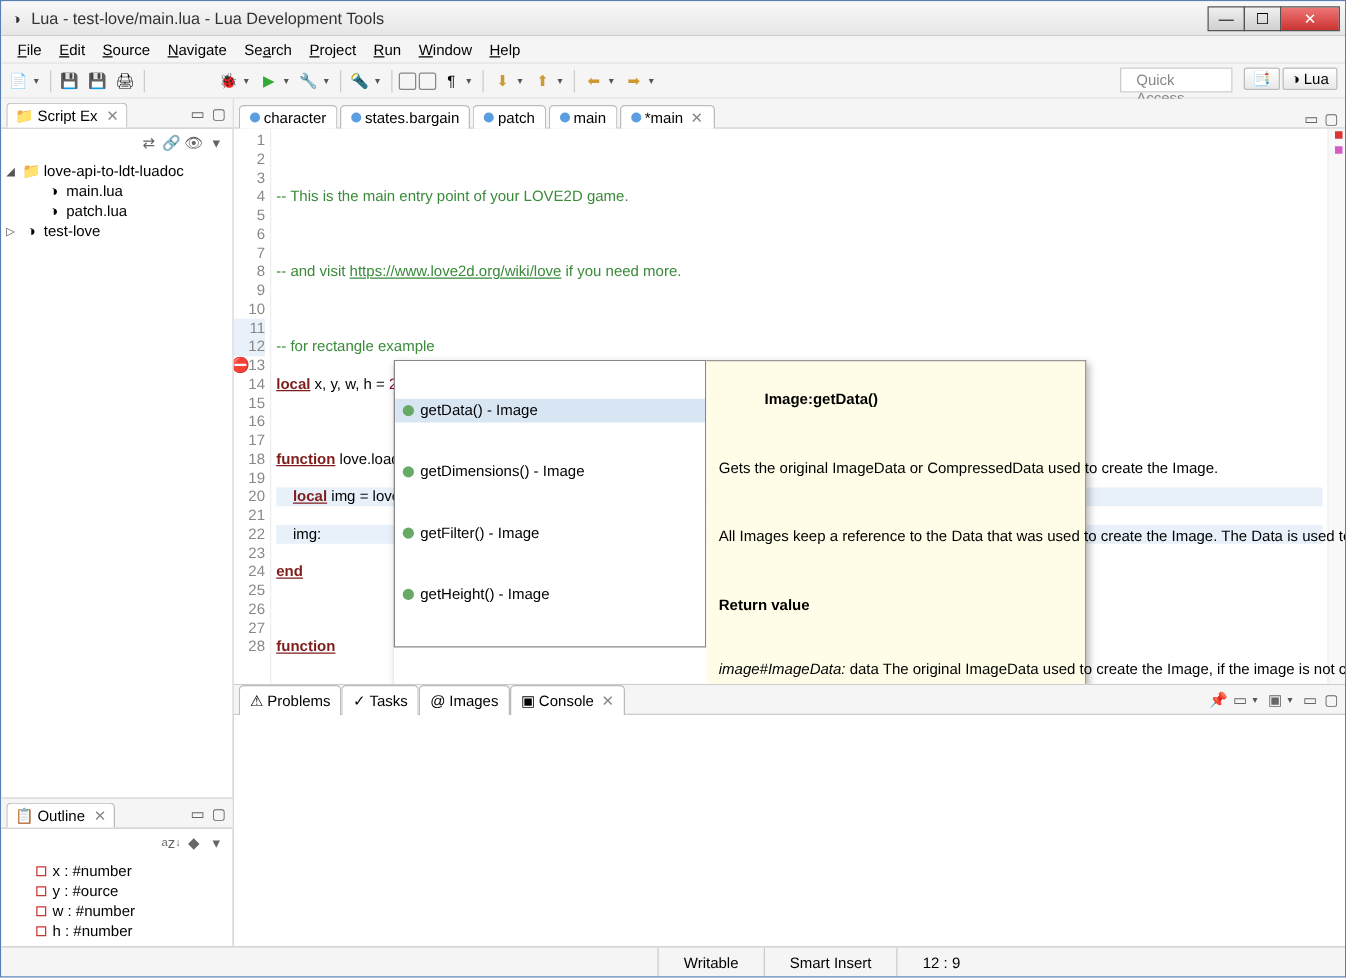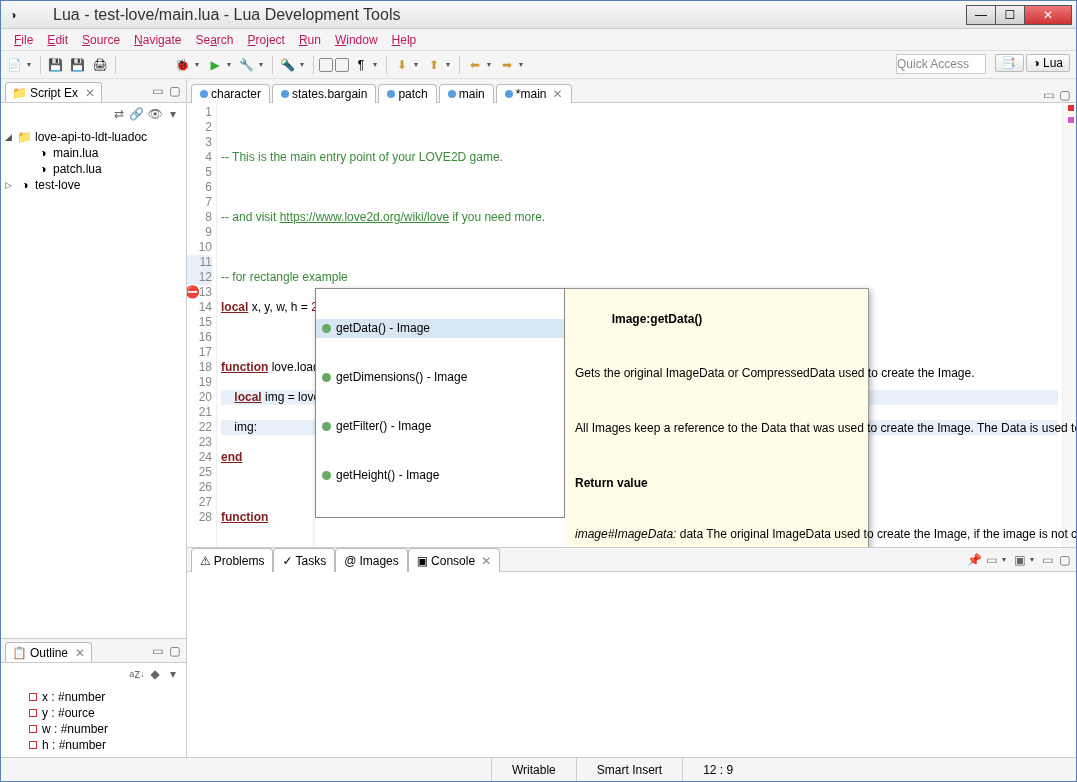--- a/index.html
+++ b/index.html
@@ -1,37 +1,37 @@
 <!DOCTYPE html>
 <html><head>
 <meta charset="utf-8">
 <style>
 * { margin: 0; padding: 0; box-sizing: border-box; font-family: "Segoe UI", Tahoma, sans-serif; font-size: 12px; }
 body { background: #fff; width: 1077px; height: 782px; overflow: hidden; border: 1px solid #5a7fb5; position: relative; }
 
 
 .titlebar { height: 28px; background: linear-gradient(#f8f8f8, #e6e6e6); border-bottom: 1px solid #ccc; display: flex; align-items: center; padding: 0 4px; }
 .titlebar-icon { width: 16px; height: 16px; margin-right: 4px; display:inline-flex;align-items:center;justify-content:center;color:#333;font-weight:bold;}
-.titlebar-text { flex: 1; color: #333; font-size: 16px; margin-left: 28px; }
+.titlebar-text { flex: 1; color: #333; font-size: 13px; }
 .win-buttons { display: flex; height: 20px; }
 .win-btn { width: 30px; height: 20px; border: 1px solid #555; background: linear-gradient(#f0f0f0,#d0d0d0); display:flex;align-items:center;justify-content:center; margin-left:-1px;}
 .win-btn.close { background: linear-gradient(#e77,#c33); color:#fff; width:48px;}
 
 
 .menubar { height: 22px; background: #f5f5f5; display: flex; align-items: center; padding: 0 6px; border-bottom: 1px solid #ddd; }
-.menuitem { padding: 2px 7px; color: #be185d; cursor:default;}
+.menuitem { padding: 2px 7px; color: #000000; cursor:default;}
 .menuitem u { text-decoration: underline; }
 
 
 .toolbar { height: 28px; background: #f5f5f5; border-bottom: 1px solid #ddd; display: flex; align-items: center; padding: 0 4px; gap: 2px; position:relative;}
 .tool-icon { width: 20px; height: 20px; display:inline-flex;align-items:center;justify-content:center; border-radius:2px;}
 .tool-sep { width: 1px; height: 18px; background: #ccc; margin: 0 3px; }
 .tool-drop { width:8px; display:inline-flex;align-items:center;}
 .tool-drop::after{content:"▾";font-size:8px;color:#555;}
-.quick-access { position:absolute; right: 90px; top:3px; width: 90px; height: 20px; border:1px solid #ccc; background:#fff; color:#888; padding:2px 0;}
+.quick-access { position:absolute; right: 90px; top:3px; width: 90px; height: 20px; border:1px solid #ccc; background:#fff; color:#888; padding:2px 12px;}
 .persp { position:absolute; right:6px; top:3px; display:flex; gap:2px;}
 .persp-btn { border:1px solid #bbb; padding:1px 6px; background:linear-gradient(#fff,#e8e8e8); border-radius:2px; display:flex;align-items:center;gap:3px;}
 
 
 .content { position: absolute; top: 78px; left:0; right:0; bottom:24px; display: flex; }
 .left-col { width: 186px; border-right: 1px solid #ccc; display:flex; flex-direction:column; background:#fff;}
 .right-col { flex: 1; display:flex; flex-direction:column; }
 
 
 .view-tabs { height: 24px; background:#f5f5f5; border-bottom:1px solid #ccc; display:flex; align-items:stretch; padding-left:4px;}
@@ -83,21 +83,21 @@
 .popup-dot{width:9px;height:9px;border-radius:50%;background:#6a6;}
 .popup-doc { width:304px; background:#fffde8; border:1px solid #999; border-left:none; padding:8px 10px; font-size:11px; position:relative;}
 .popup-doc b{font-weight:bold;}
 .popup-doc i{font-style:italic;}
 
 
 .bottom-panel { height:210px; border-top:1px solid #ccc; display:flex;flex-direction:column;}
 .console-body { flex:1; padding:6px; color:#555;}
 
 
-.statusbar { position:absolute; bottom:0; left:0; right:0; height:24px; background:#f5f5f5; border-top:1px solid #ccc; display:flex;align-items:center;}
+.statusbar { position:absolute; bottom:0; left:0; right:0; height:24px; background:#f5f5f5; border-top:1px solid #ccc; display:flex;align-items:center;padding-left:35px;}
 .statusbar .cell { border-left:1px solid #ccc; padding:0 20px; height:100%; display:flex;align-items:center;}
 </style>
 </head>
 <body>
 
 <div class="titlebar">
   <span class="titlebar-icon">◑</span>
   <span class="titlebar-text">Lua - test-love/main.lua - Lua Development Tools</span>
   <div class="win-buttons">
     <div class="win-btn">—</div>

